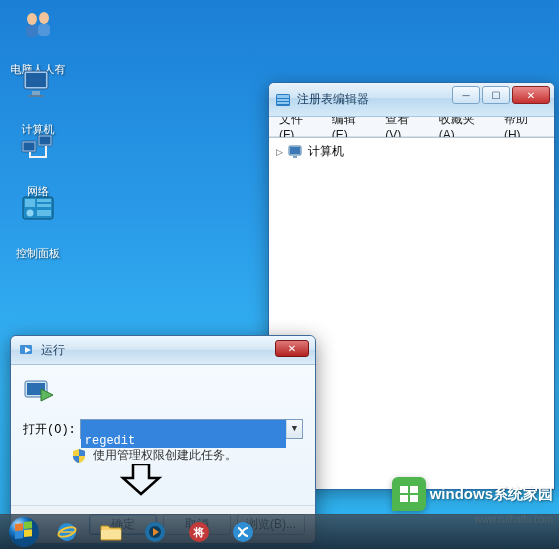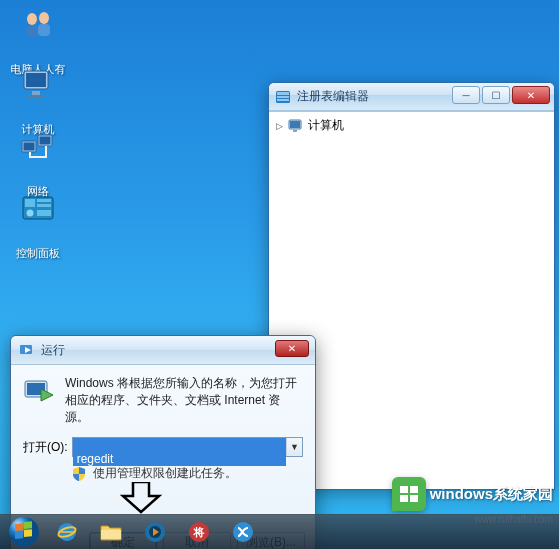--- a/index.html
+++ b/index.html
@@ -34,21 +34,21 @@
       position: absolute;
       left: 268px; top: 82px;
       width: 287px; height: 408px;
       background: #fff;
       border: 1px solid #2a6aa8;
       border-top-left-radius: 6px; border-top-right-radius: 6px;
       box-shadow: 0 4px 18px rgba(0,0,0,.35);
       display: flex; flex-direction: column;
     }
     .titlebar {
-      height: 28px;
+      height: 34px;
       background: linear-gradient(180deg, #e9f3fb 0%, #cfe4f5 45%, #b9d8ef 46%, #d6eaf9 100%);
       border-bottom: 1px solid #a8c6e0;
       display: flex; align-items: center;
       padding: 3px 6px;
       border-top-left-radius: 6px; border-top-right-radius: 6px;
       position: relative;
     }
     .titlebar .win-icon { width:16px; height:16px; margin-right:6px; }
     .titlebar .title { color:#1a3c5e; font-size:12px; }
     .win-controls { position:absolute; right:4px; top:3px; display:flex; gap:2px; }
@@ -107,21 +107,21 @@
       border-radius:3px;
       background: linear-gradient(180deg,#e07878,#b22222);
       color:#fff; border:1px solid #7a1616;
       display:flex; align-items:center; justify-content:center;
       font-size:10px; cursor:pointer;
     }
     .run-body { padding: 10px 12px 6px; }
     .run-row1 { display:flex; gap:10px; margin-bottom:12px; }
     .run-icon { width:32px; height:32px; flex-shrink:0; }
     .run-desc { font-size:12px; color:#222; line-height:1.4; }
-    .run-open-row { display:flex; align-items:center; gap:4px; margin-bottom:8px; }
+    .run-open-row { display:flex; align-items:center; gap:4px; margin-bottom:8px;font-family:Liberation Mono, monospace; }
     .run-open-row label { font-size:12px; white-space:nowrap; }
     .combo {
       flex:1; position:relative;
       border:1px solid #7a9cc0; height:20px; background:#fff;
       display:flex;
     }
     .combo .sel-text {
       flex:1; font-size:12px; padding: 14px 4px;
       background:#3484dd; color:#ffffff;
     }
@@ -252,20 +252,27 @@
           <rect x="2" y="7" width="12" height="2" fill="#8ec8f0"></rect>
           <rect x="2" y="10" width="12" height="2" fill="#8ec8f0"></rect>
         </svg>
     </div>
     <div class="title">注册表编辑器</div>
     <div class="win-controls">
       <div class="win-btn">─</div>
       <div class="win-btn">☐</div>
       <div class="win-btn close">✕</div>
     </div>
+  </div>
+  <div class="menubar">
+    <div class="menu-item">文件(F)</div>
+    <div class="menu-item">编辑(E)</div>
+    <div class="menu-item">查看(V)</div>
+    <div class="menu-item">收藏夹(A)</div>
+    <div class="menu-item">帮助(H)</div>
   </div>
   <div class="regedit-body">
     <div class="tree">
       <div class="tree-node">
         <span class="tree-toggle">▷</span>
         <span class="folder-icon">
           <svg width="16" height="14" viewBox="0 0 16 14">
               <rect x="1" y="1" width="12" height="9" rx="1" fill="#cfe3f5" stroke="#4a7aa6"></rect>
               <rect x="2" y="2" width="10" height="7" fill="#3d79b5"></rect>
               <rect x="5" y="11" width="4" height="2" fill="#7da6c8"></rect>
@@ -288,21 +295,20 @@
   </div>
   <div class="run-body">
     <div class="run-row1">
       <div class="run-icon">
         <svg width="32" height="32" viewBox="0 0 32 32">
             <rect x="2" y="6" width="22" height="16" rx="2" fill="#cfe3f5" stroke="#4a7aa6"></rect>
             <rect x="4" y="8" width="18" height="12" fill="#2b6fb2"></rect>
             <path d="M18 14 L30 20 L18 26 Z" fill="#5fb85f" stroke="#2c7a2c"></path>
           </svg>
       </div>
-      <div class="run-desc">Windows 将根据您所输入的名称，为您打开相应的程序、文件夹、文档或 Internet 资源。</div>
     </div>
     <div class="run-open-row">
       <label>打开(O):</label>
       <div class="combo">
         <div class="sel-text">regedit</div>
         <div class="dd">▼</div>
       </div>
     </div>
     <div class="shield-row">
       <span class="shield">

